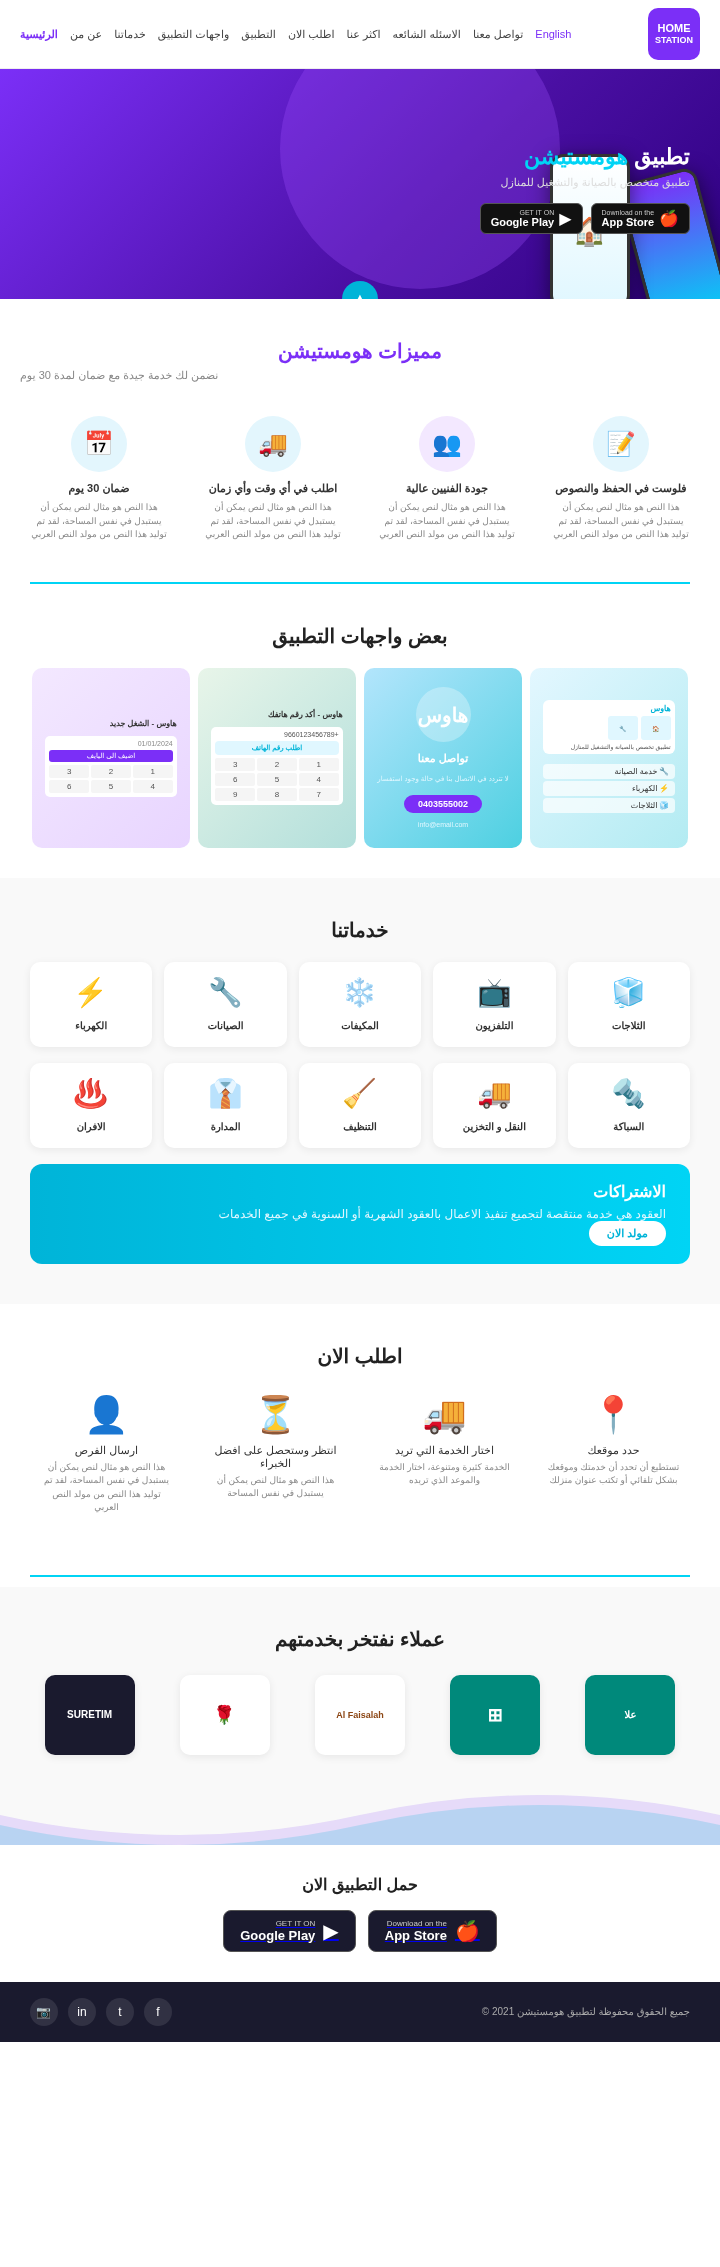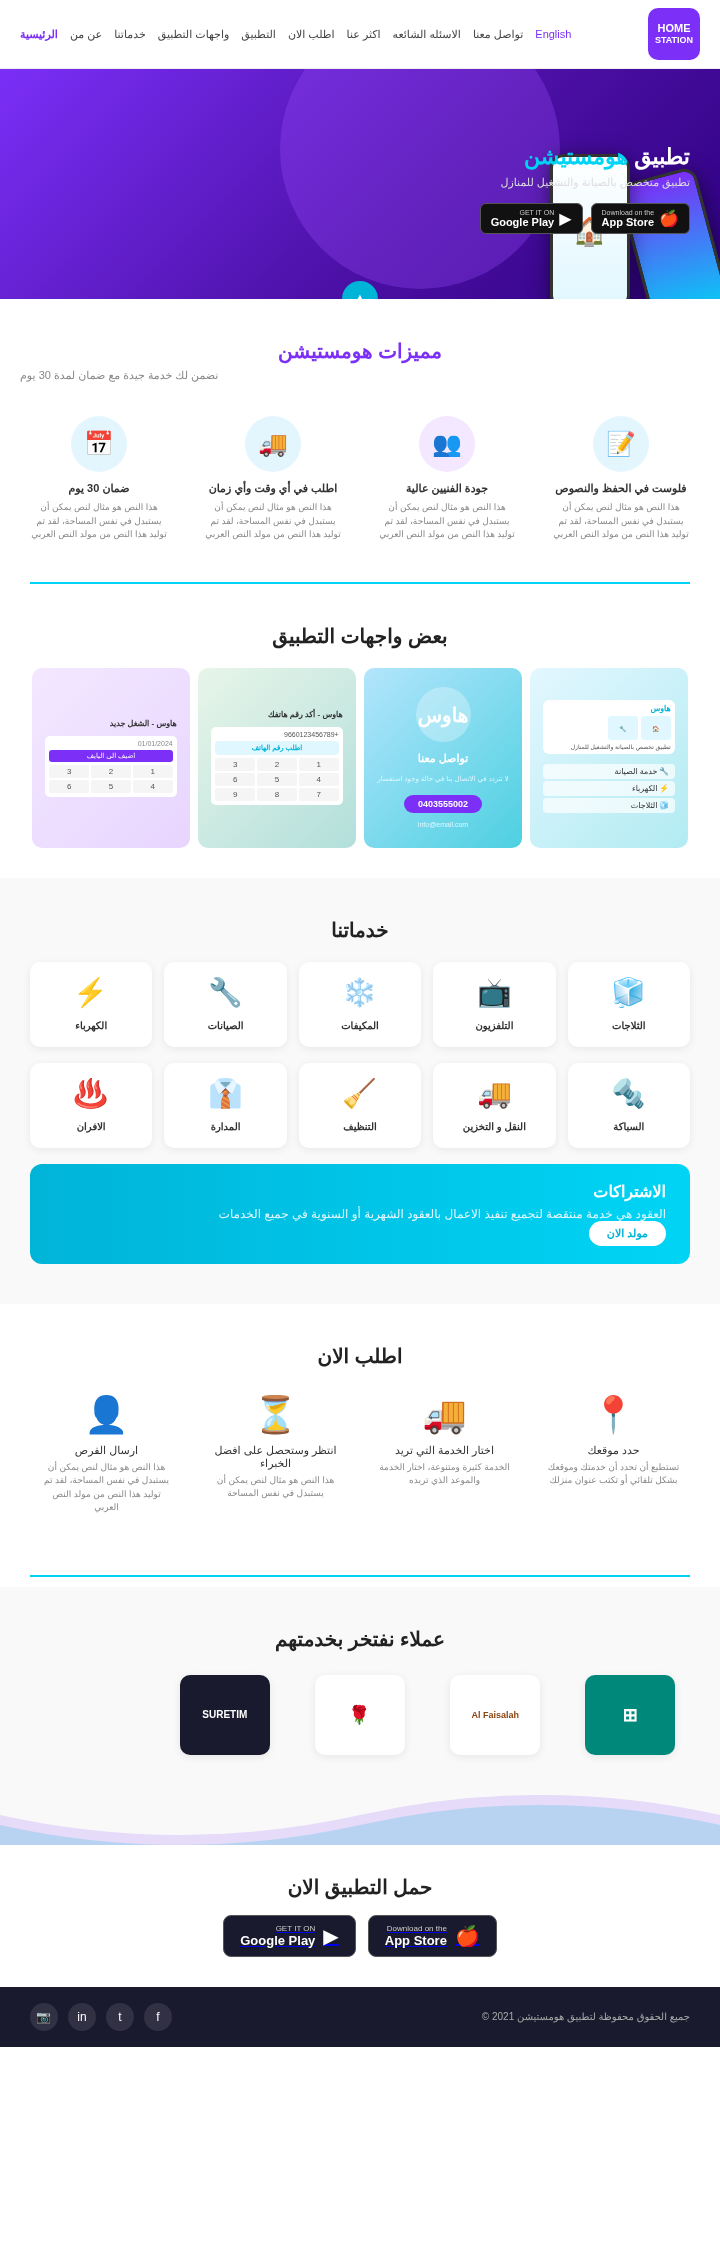--- a/index.html
+++ b/index.html
@@ -193,21 +193,21 @@
     .client-logo .logo-text { font-size: 10px; font-weight: bold; color: #333; text-align: center; padding: 4px; }
     .client-logo.dark .logo-text { color: #fff; }
     .client-logo.teal .logo-text { color: #fff; }
 
     
     .download-section {
       background: #fff;
       padding: 30px;
       text-align: center;
     }
-    .download-title { font-size: 20px; font-weight: 900; color: #222; margin-bottom: 16px; }
+    .download-title { font-size: 16px; font-weight: 900; color: #222; margin-bottom: 16px; }
     .download-buttons { display: flex; gap: 12px; justify-content: center; }
     .download-btn {
       background: #1a1a2e;
       border: 1px solid #555;
       border-radius: 8px;
       display: flex; align-items: center; gap: 8px;
       padding: 8px 16px;
       cursor: pointer;
     }
     .download-btn .btn-icon { font-size: 20px; color: #fff; }
@@ -501,20 +501,23 @@
     </div>
   </div>
 </section>
 
 <hr class="divider">
 
 <section class="clients-section">
   <h2 class="section-title">عملاء نفتخر بخدمتهم</h2>
   <div class="clients-grid" style="margin-top:24px;">
     <div class="client-logo teal">
+      <span class="logo-text">علا</span>
+    </div>
+    <div class="client-logo teal">
       <span class="logo-text" style="font-size:18px;">⊞</span>
     </div>
     <div class="client-logo">
       <span class="logo-text" style="font-size:9px;color:#8b4513;">Al Faisalah</span>
     </div>
     <div class="client-logo">
       <span class="logo-text" style="font-size:18px;color:#e91e63;">🌹</span>
     </div>
     <div class="client-logo dark">
       <span class="logo-text">SURETIM</span>

